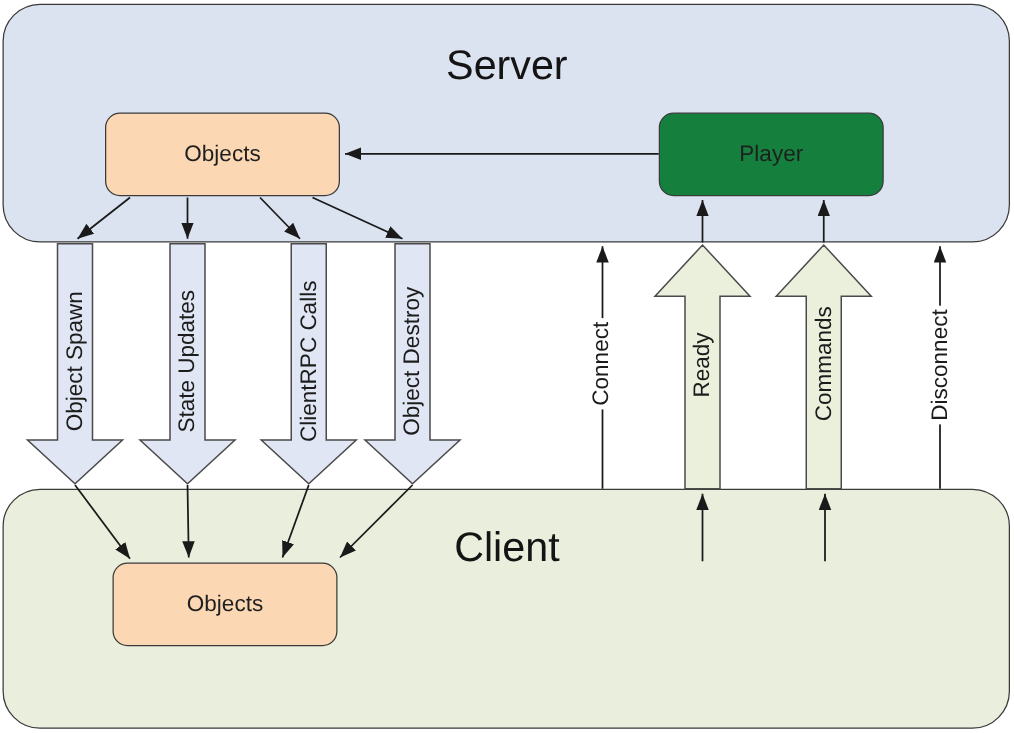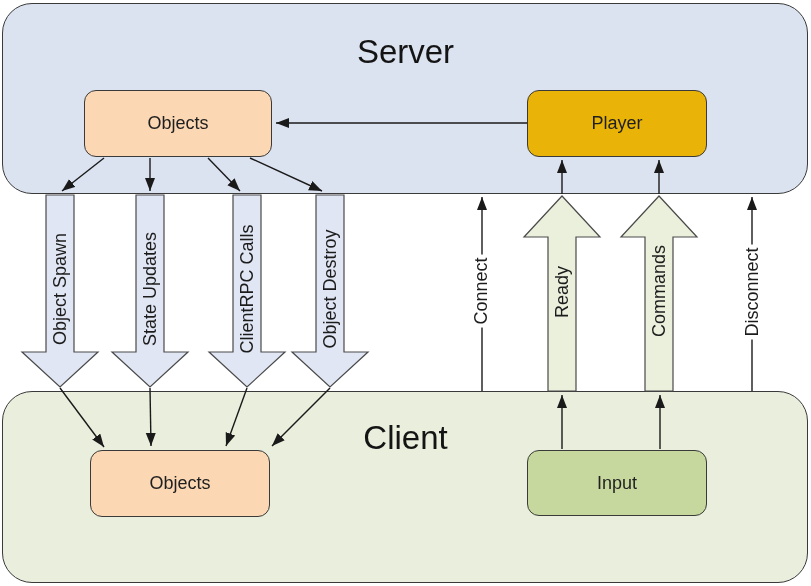--- a/index.html
+++ b/index.html
@@ -13,21 +13,21 @@
   }
   .server-box { left:2px; top:3px; width:806px; height:191px; background:#dce3f0; }
   .client-box { left:2px; top:391px; width:806px; height:192px; background:#e9efdc; }
   .node {
     position:absolute; box-sizing:border-box; z-index:3;
     border:1.4px solid #3a3a3a; border-radius:12px;
     display:flex; align-items:center; justify-content:center;
     font-size:18px; color:#1f1f1f;
   }
   .node-objects-server { left:84px;  top:90px;  width:188px; height:67px; background:#fbd7b4; }
-  .node-player        { left:527px; top:90px;  width:180px; height:67px; background:#eab308; }
+  .node-player        { left:527px; top:90px;  width:180px; height:67px; background:#15803d; }
   .node-objects-client{ left:90px;  top:450px; width:180px; height:67px; background:#fbd7b4; }
   .node-input         { left:527px; top:450px; width:180px; height:66px; background:#c7d89e; }
   .title {
     position:absolute; left:0; width:100%; text-align:center;
     font-size:33px; color:#141414; z-index:2; pointer-events:none;
   }
   .server-title { top:9px;margin-top:24px; }
   .client-title { top:419px; }
   .arrow-layer { position:absolute; left:0; top:0; z-index:4; }
   .arrow-layer line { stroke:#1a1a1a; stroke-width:1.4; }
@@ -51,23 +51,20 @@
   <div class="title client-title">Client</div>
 
   <div class="node node-objects-server">
     <span>Objects</span>
   </div>
   <div class="node node-player">
     <span>Player</span>
   </div>
   <div class="node node-objects-client">
     <span>Objects</span>
-  </div>
-  <div class="node node-input">
-    <span>Input</span>
   </div>
 
   <svg class="arrow-layer" width="811" height="586">
     <defs>
       <marker id="ah" markerUnits="userSpaceOnUse" markerWidth="15" markerHeight="11" refX="13" refY="5" orient="auto">
         <path d="M0,0 L13,5 L0,10 z" fill="#1a1a1a"></path>
       </marker>
     </defs>
 
     <polygon points="46,195 74,195 74,352 98,352 60,387 22,352 46,352" fill="#e0e6f3"></polygon>

